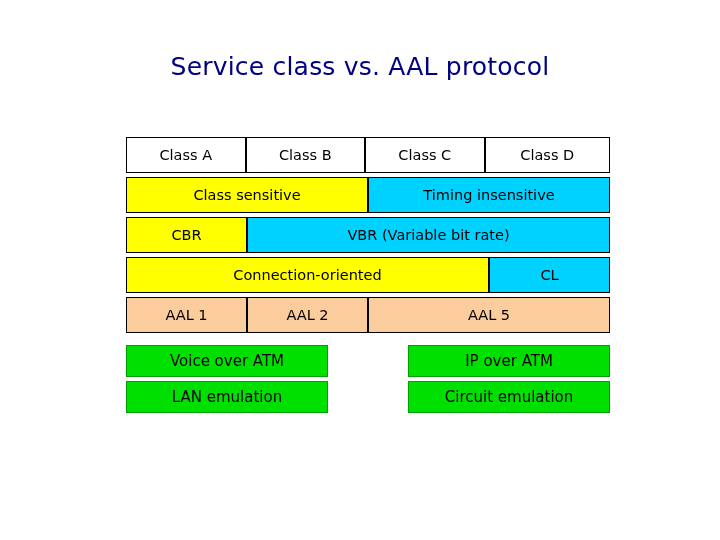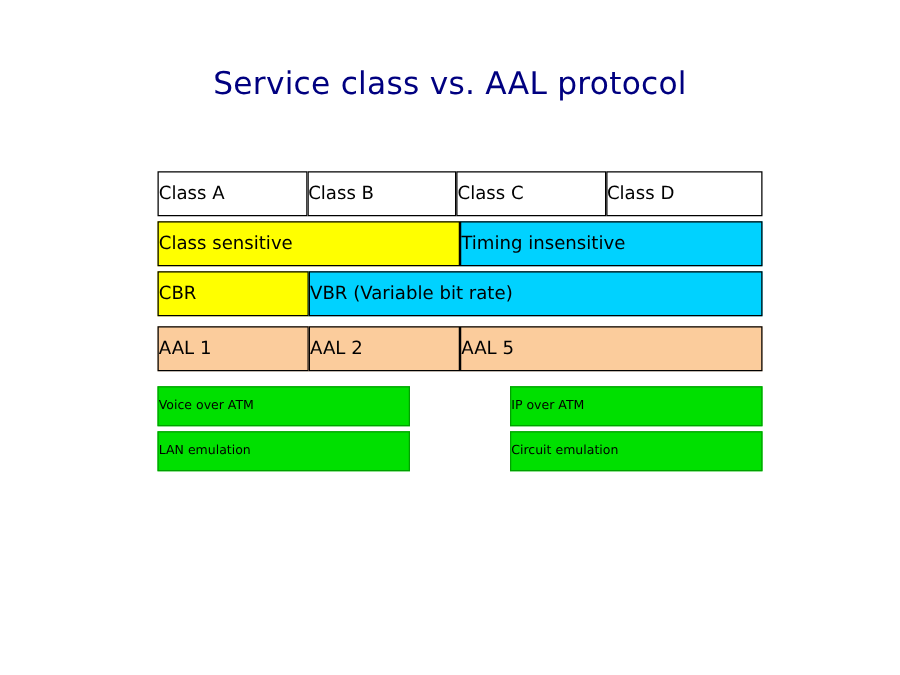--- a/index.html
+++ b/index.html
@@ -37,21 +37,21 @@
   }
   .row {
     display: flex;
     width: 484px;
     box-sizing: border-box;
   }
   .cell {
     box-sizing: border-box;
     height: 36px;
     line-height: 34px;
-    text-align: left;
+    text-align: center;
     font-size: 14.5px;
     color: #000000;
     border: 1px solid #000000;
     overflow: hidden;
     white-space: nowrap;
   }
   .gap-sm { height: 4px; }
   .gap-md { height: 12px; }
   .w1 { width: 121px; }
   .w2 { width: 121px; }
@@ -66,22 +66,22 @@
   .greenrow {
     display: flex;
     width: 484px;
     justify-content: space-between;
   }
   .gcell {
     box-sizing: border-box;
     width: 202px;
     height: 32px;
     line-height: 30px;
-    text-align: left;
-    font-size: 10px;
+    text-align: center;
+    font-size: 15px;
     color: #000000;
     background: #00e000;
     border: 1px solid #00a000;
     overflow: hidden;
     white-space: nowrap;
   }
 </style>
 </head>
 <body>
 
@@ -107,20 +107,24 @@
 
     <div class="gap-sm"></div>
 
     <div class="row">
       <div class="cell w1 bg-yellow">CBR</div>
       <div class="cell w3x bg-cyan">VBR (Variable bit rate)</div>
     </div>
 
     <div class="gap-sm"></div>
 
+    <div class="row">
+      <div class="cell w3x bg-yellow">Connection-oriented</div>
+      <div class="cell w1 bg-cyan">CL</div>
+    </div>
 
     <div class="gap-sm"></div>
 
     <div class="row">
       <div class="cell w1 bg-peach">AAL 1</div>
       <div class="cell w2 bg-peach">AAL 2</div>
       <div class="cell w2x bg-peach">AAL 5</div>
     </div>
 
     <div class="gap-md"></div>

